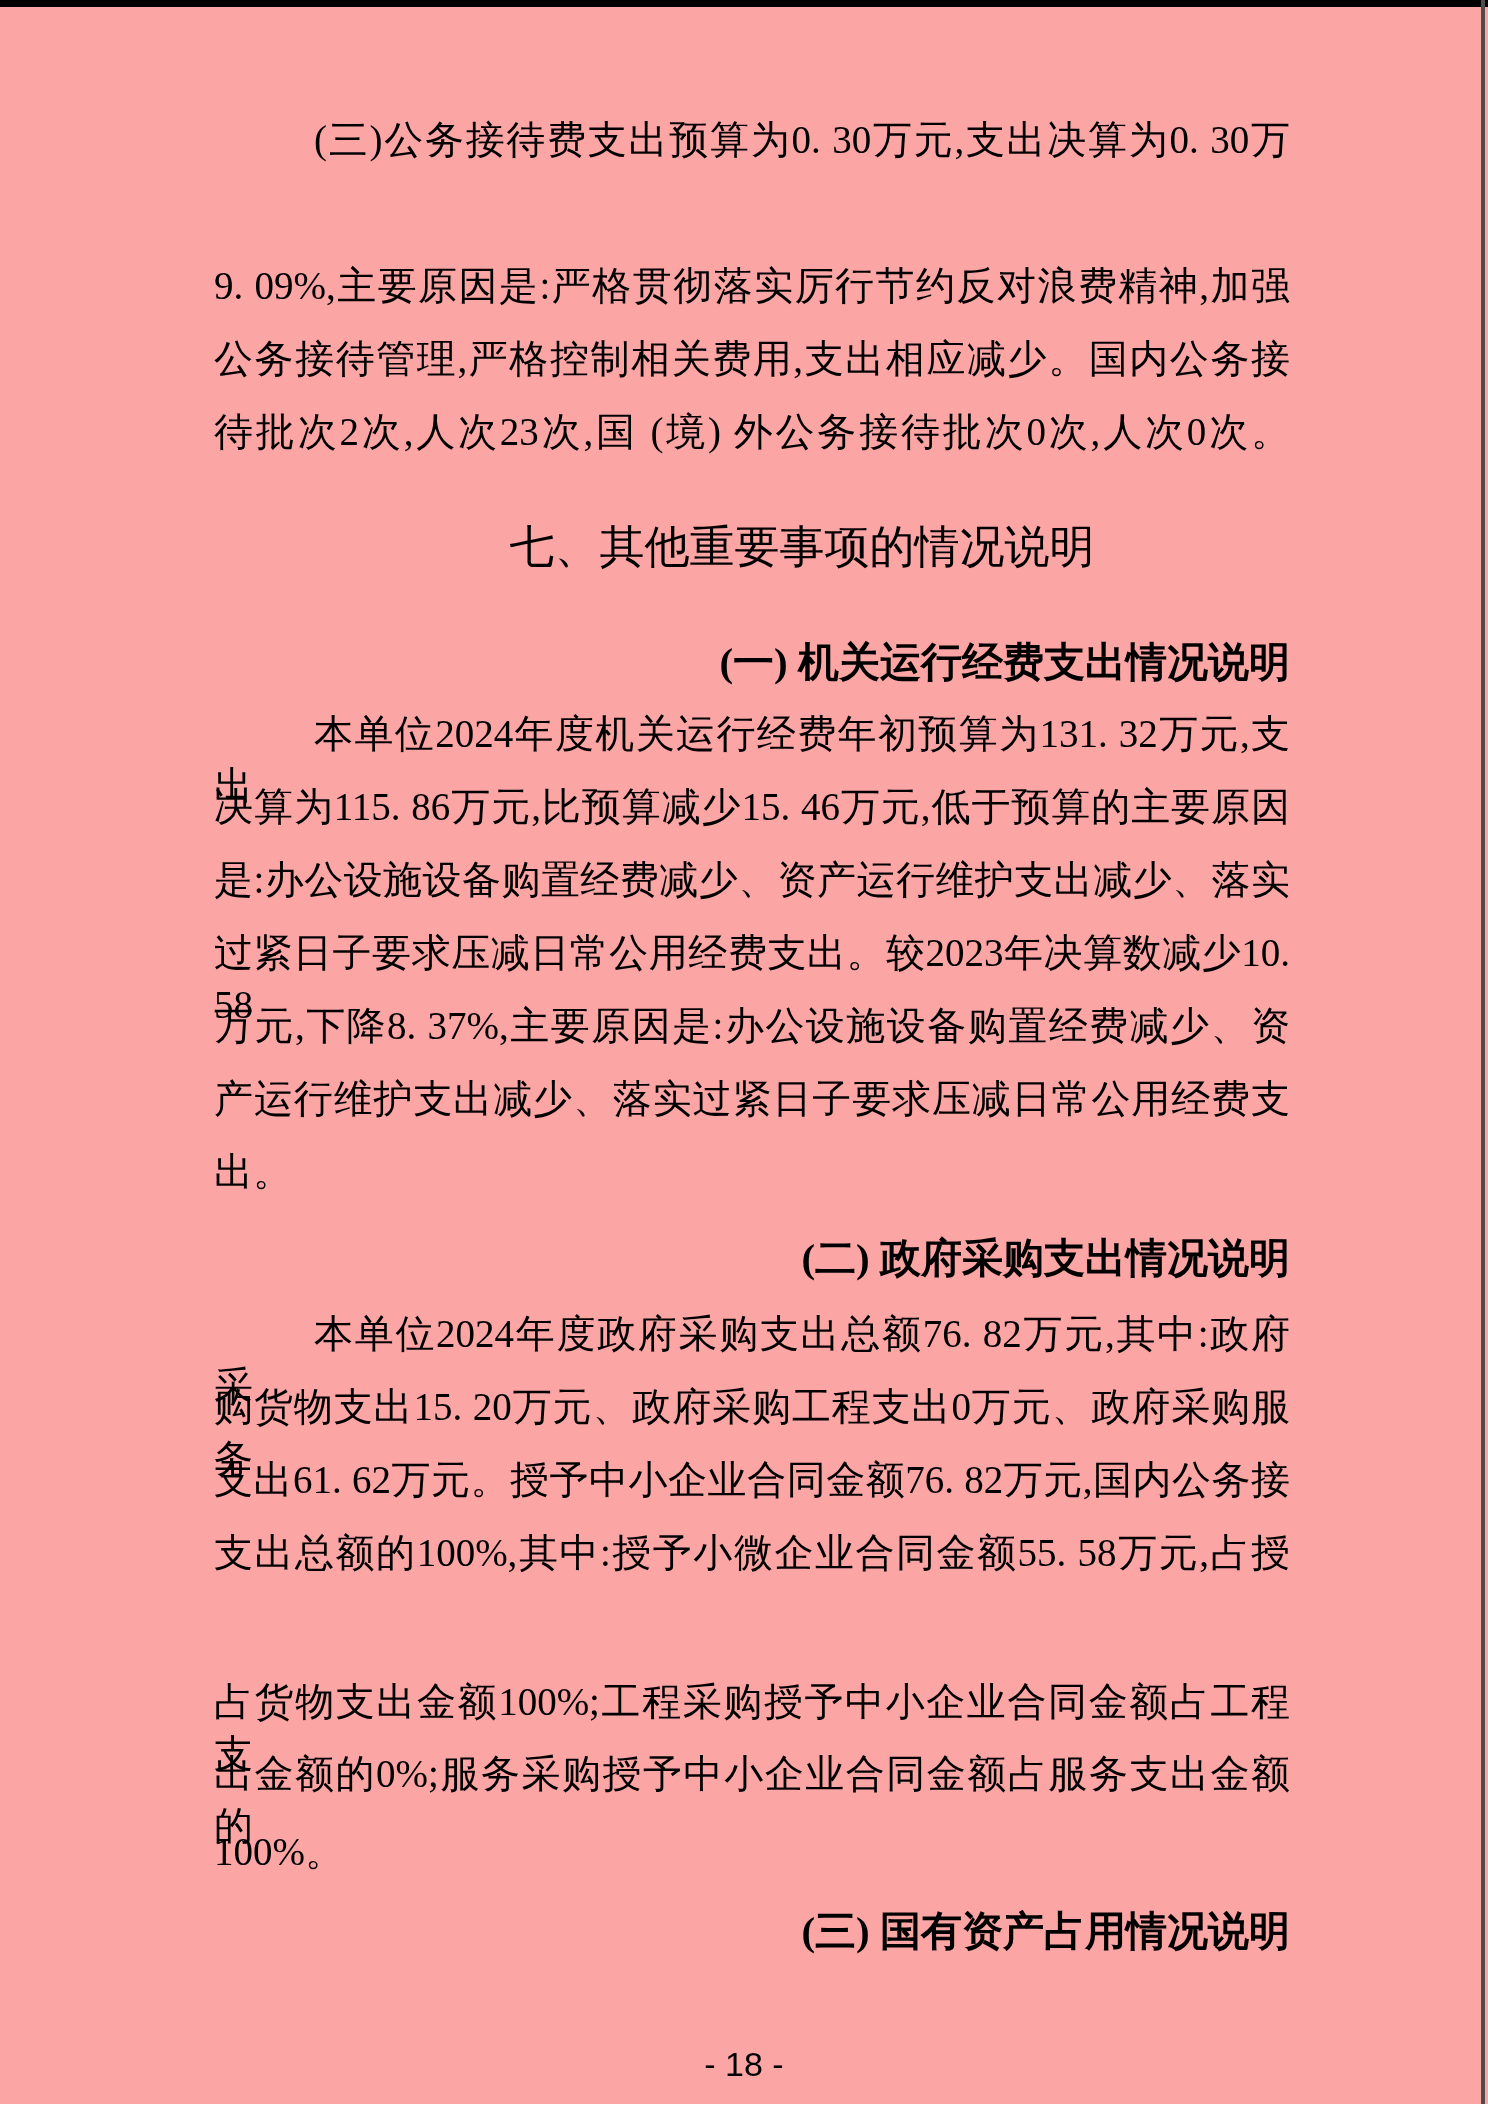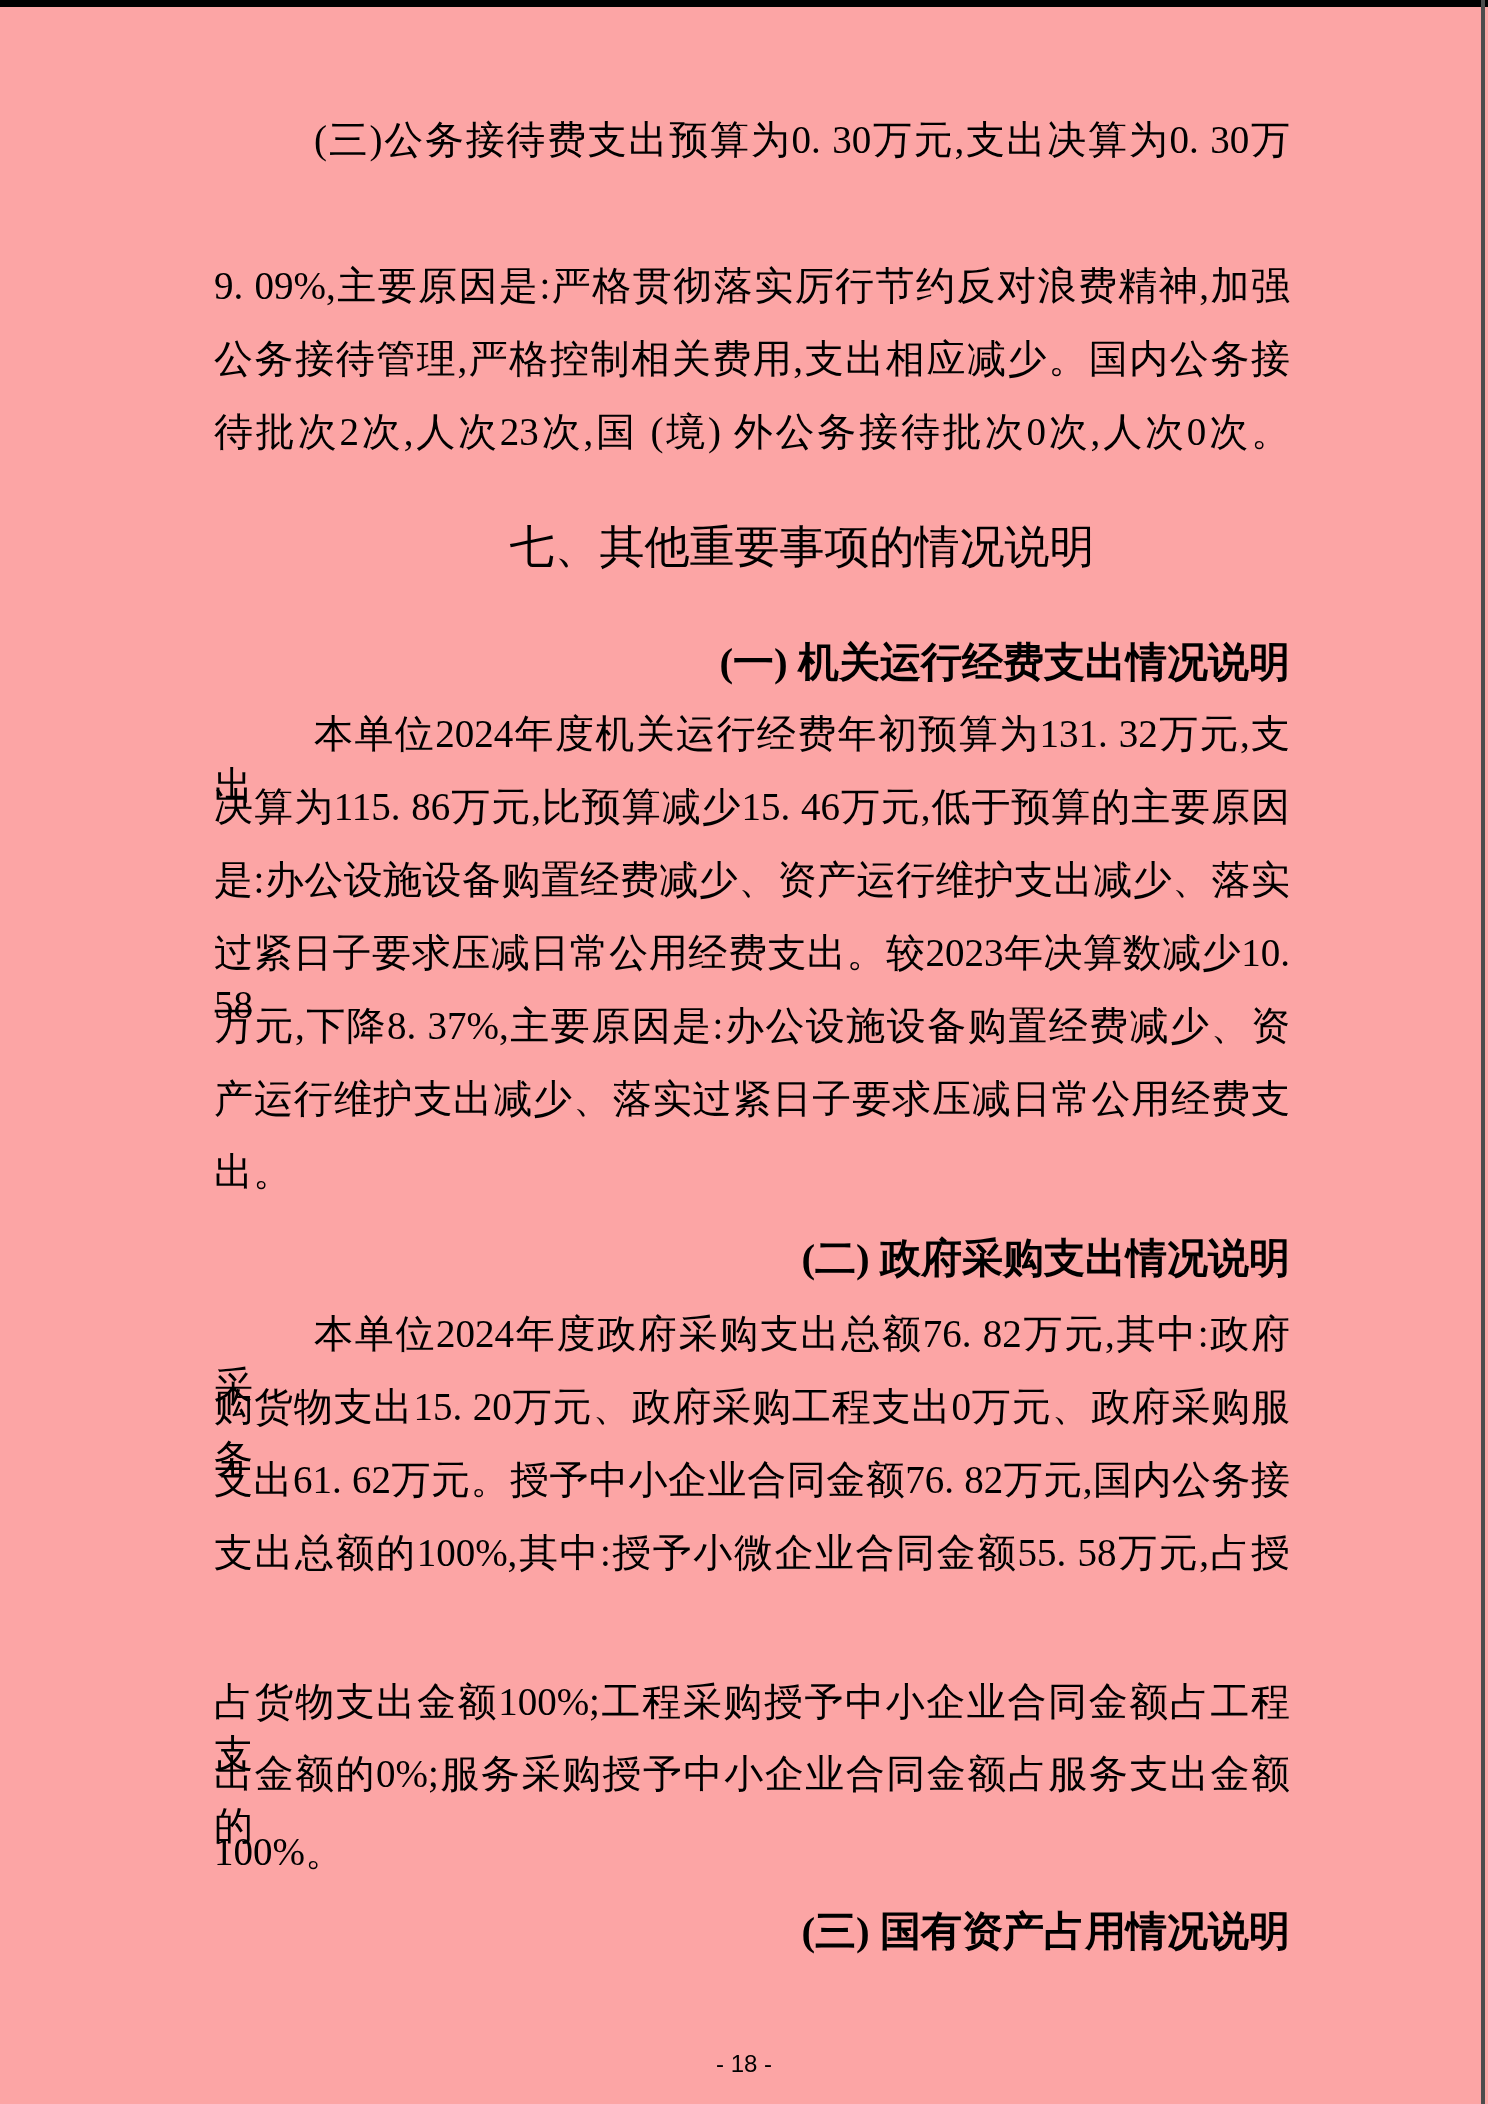--- a/index.html
+++ b/index.html
@@ -55,21 +55,21 @@
     font-weight: 700;
     text-indent: 100px;
     text-align: right;
   }
   .page-number {
     position: absolute;
     left: 0; top: 2044px;
     width: 100%;
     text-align: center;
     font-family: "Liberation Sans", sans-serif;
-    font-size: 24px;
+    font-size: 34px;
     line-height: 40px;
     color: #000000;
   }
 </style>
 </head>
 <body>
 
 <div class="page">
   <div class="top-border"></div>
   <div class="right-border"></div>

